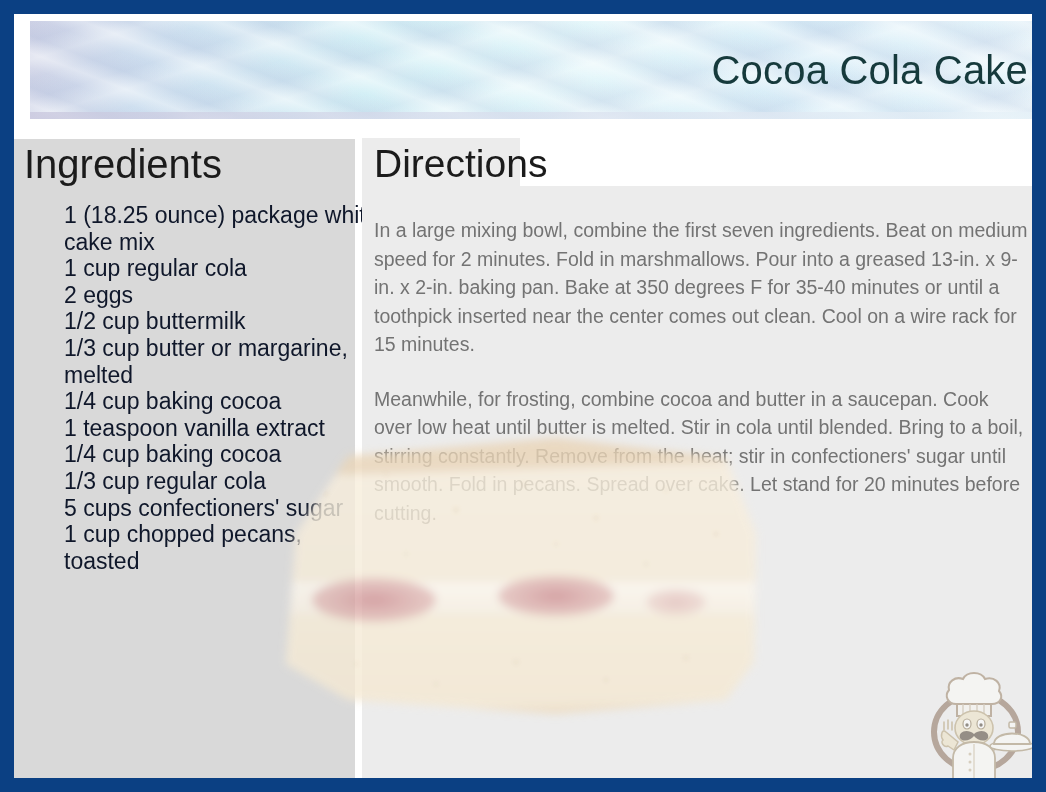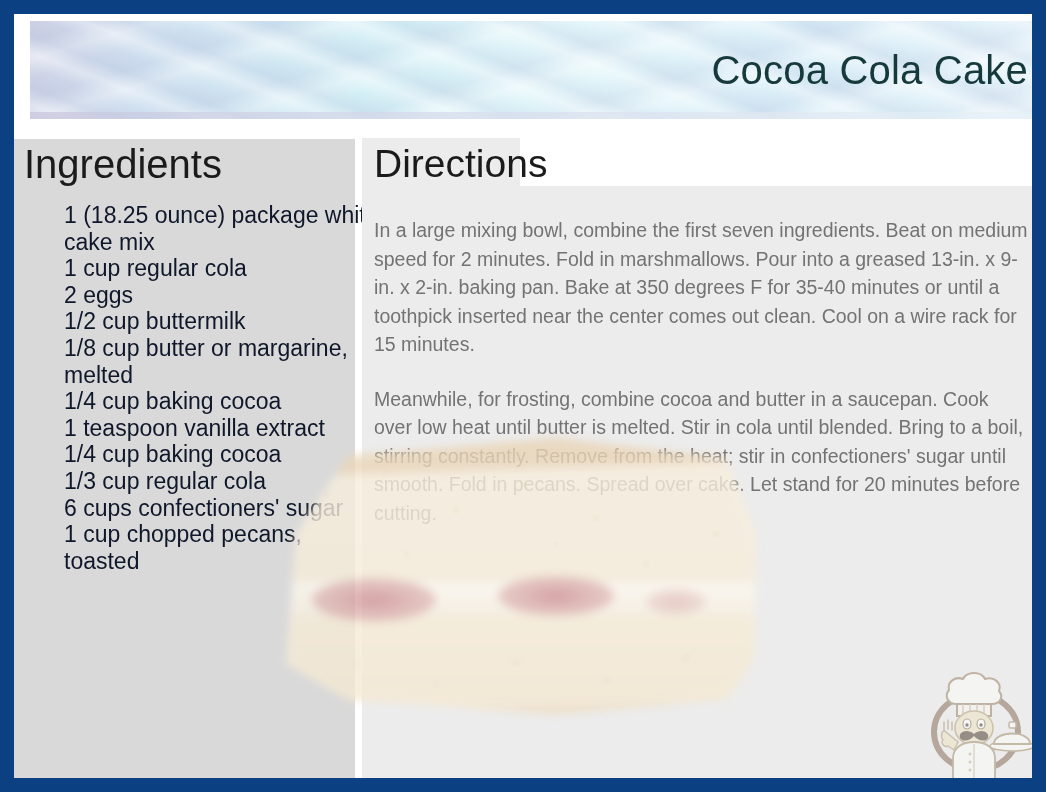--- a/index.html
+++ b/index.html
@@ -179,26 +179,26 @@
   </div>
 
   <div id="ingredients-panel"></div>
   <div id="ingredients-heading-tab"></div>
   <div id="ingredients-heading">Ingredients</div>
   <div id="ingredients-list">
       <div class="ingredient-item">1 (18.25 ounce) package white cake mix</div>
       <div class="ingredient-item">1 cup regular cola</div>
       <div class="ingredient-item">2 eggs</div>
       <div class="ingredient-item">1/2 cup buttermilk</div>
-      <div class="ingredient-item">1/8 cup butter or margarine, melted</div>
+      <div class="ingredient-item">1/3 cup butter or margarine, melted</div>
       <div class="ingredient-item">1/4 cup baking cocoa</div>
       <div class="ingredient-item">1 teaspoon vanilla extract</div>
       <div class="ingredient-item">1/4 cup baking cocoa</div>
       <div class="ingredient-item">1/3 cup regular cola</div>
-      <div class="ingredient-item">6 cups confectioners' sugar</div>
+      <div class="ingredient-item">5 cups confectioners' sugar</div>
       <div class="ingredient-item">1 cup chopped pecans, toasted</div>
     </div>
 
   <div id="directions-panel"></div>
   <div id="directions-heading-tab"></div>
   <div id="directions-heading">Directions</div>
   <div id="directions-body">
       <p>In a large mixing bowl, combine the first seven ingredients. Beat on medium speed for 2 minutes. Fold in marshmallows. Pour into a greased 13-in. x 9-in. x 2-in. baking pan. Bake at 350 degrees F for 35-40 minutes or until a toothpick inserted near the center comes out clean. Cool on a wire rack for 15 minutes.</p>
       <p>Meanwhile, for frosting, combine cocoa and butter in a saucepan. Cook over low heat until butter is melted. Stir in cola until blended. Bring to a boil, stirring constantly. Remove from the heat; stir in confectioners' sugar until smooth. Fold in pecans. Spread over cake. Let stand for 20 minutes before cutting.</p>
     </div>

